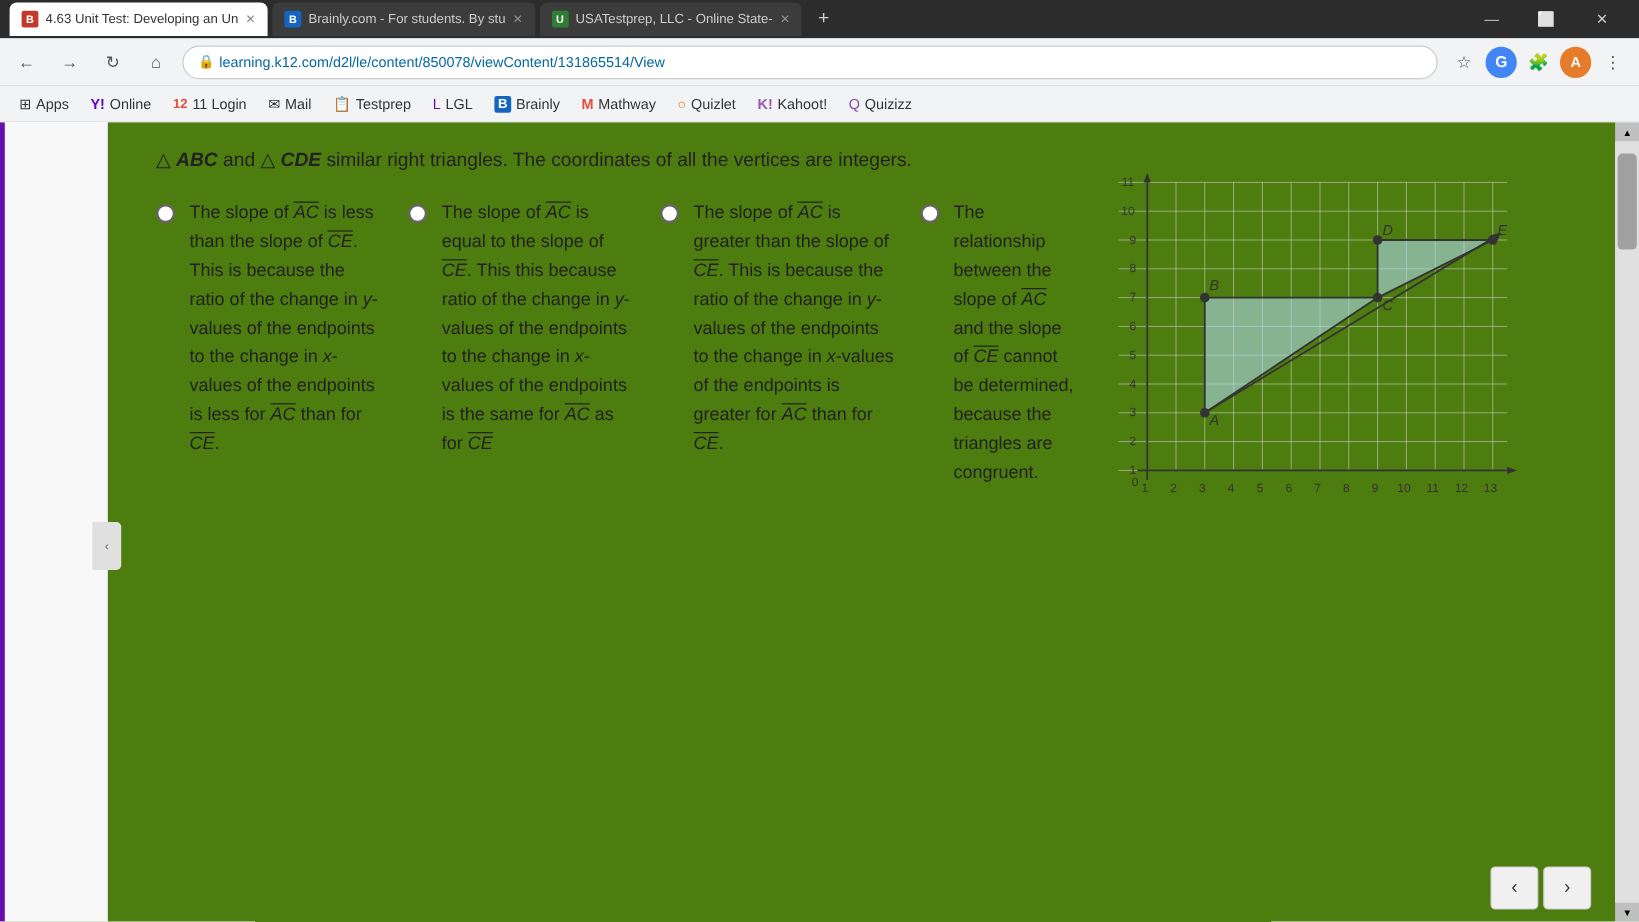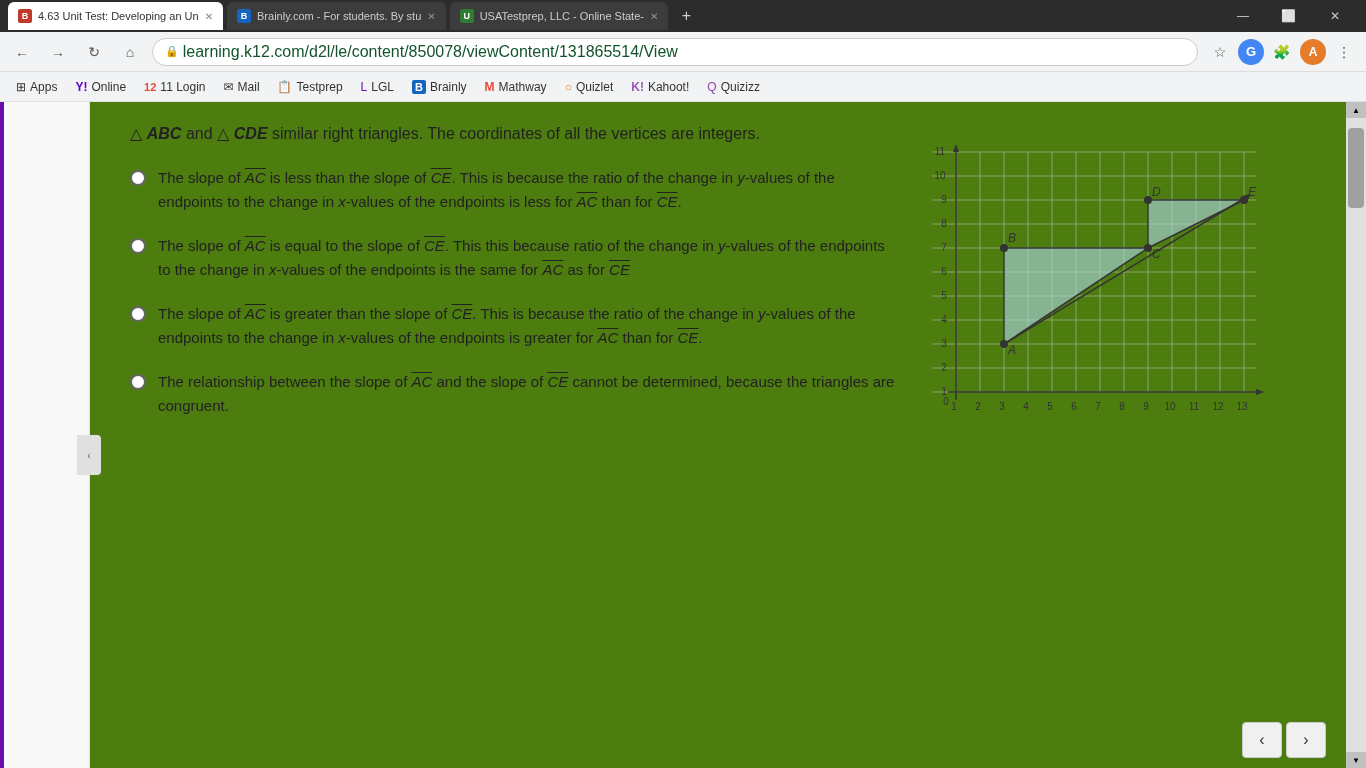--- a/index.html
+++ b/index.html
@@ -102,21 +102,21 @@
       background: #fff;
       border: 1px solid #ccc;
       border-radius: 14px;
       padding: 0 12px;
       font-size: 12px;
       color: #333;
       display: flex;
       align-items: center;
     }
     .lock-icon { font-size: 11px; margin-right: 4px; color: #666; }
-    .address-text { font-size: 16px; color: #14532d; text-align: center; }
+    .address-text { font-size: 12px; color: #0369a1; text-align: center; }
     .toolbar-icons {
       display: flex;
       align-items: center;
       gap: 4px;
     }
     .toolbar-icon {
       width: 28px;
       height: 28px;
       display: flex;
       align-items: center;
@@ -229,21 +229,21 @@
       line-height: 1.5;
       margin-bottom: 20px;
       color: #222;
     }
 
     .overline { text-decoration: overline; }
     .italic-bold { font-style: italic; font-weight: bold; }
 
     .options-container {
       display: flex;
-      flex-direction: column;
+      flex-direction: row;
       gap: 20px;
     }
 
     .option {
       display: flex;
       align-items: flex-start;
       gap: 12px;
     }
 
     .radio-btn {

